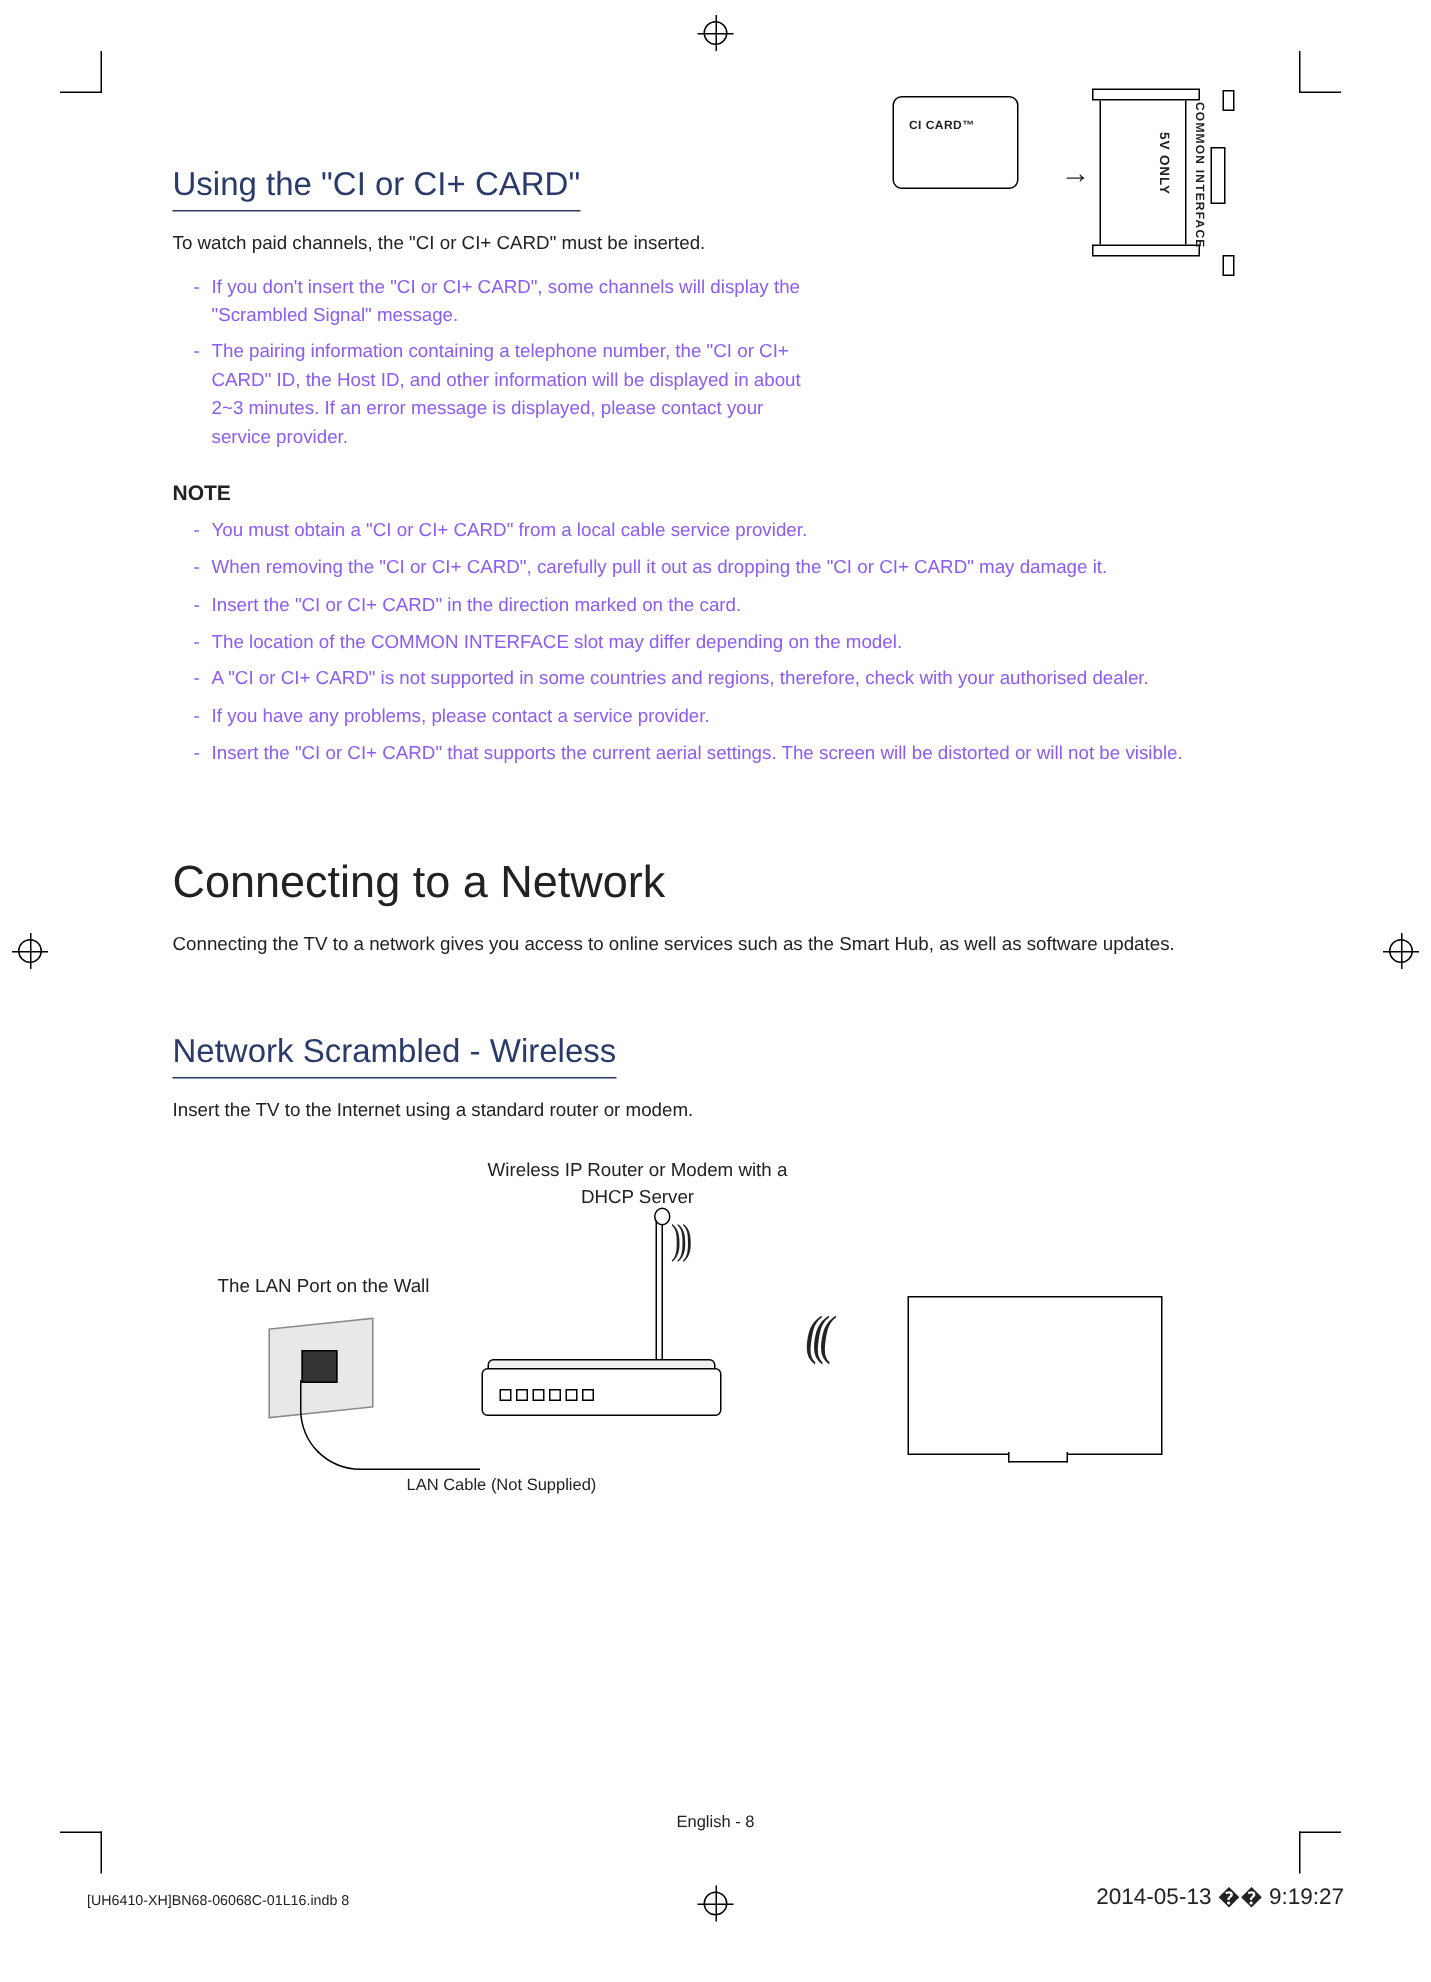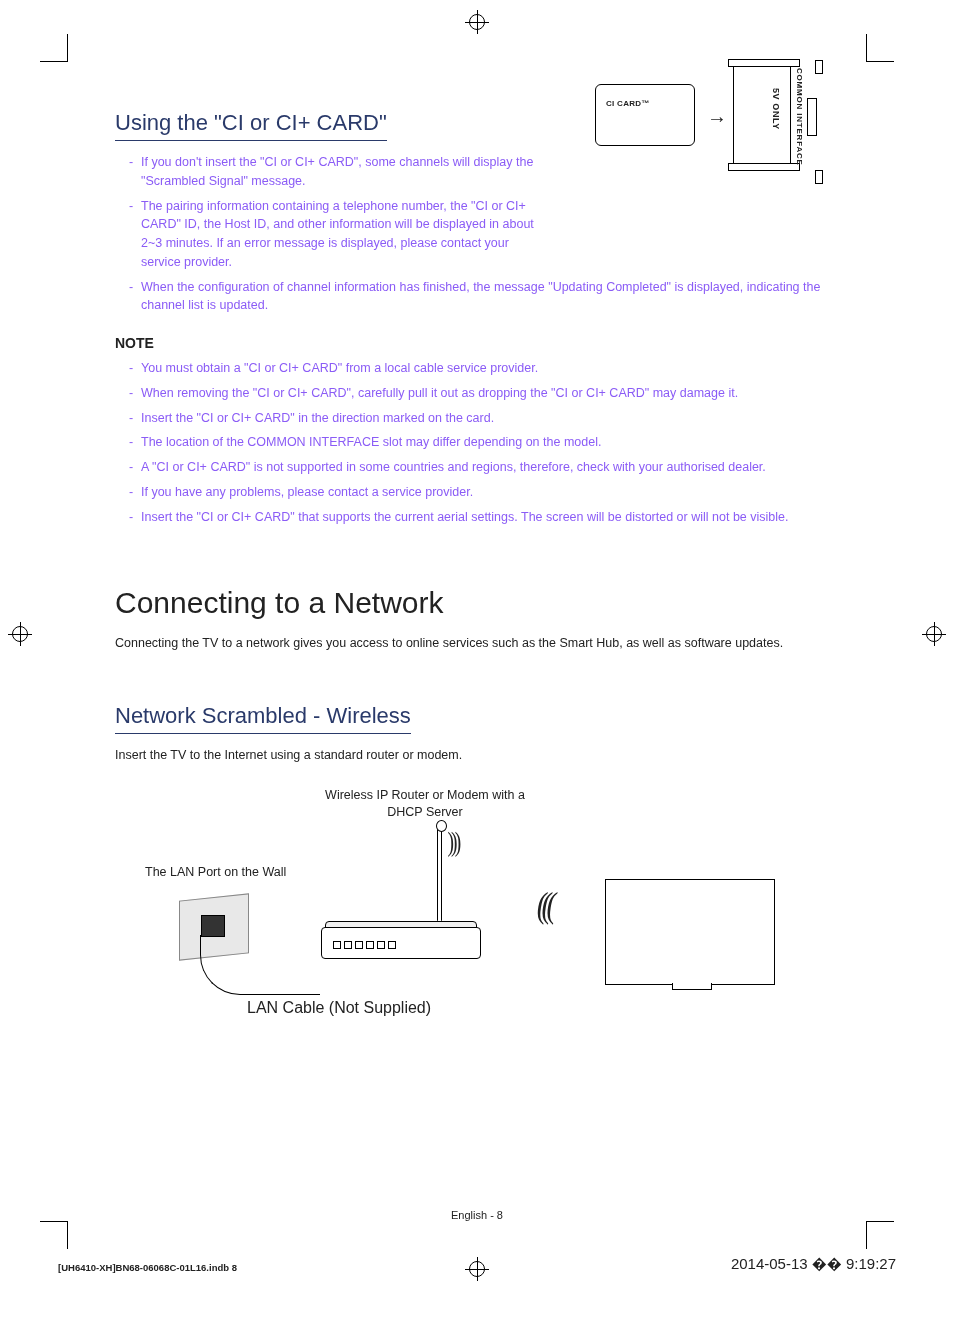--- a/index.html
+++ b/index.html
@@ -69,23 +69,23 @@
   }
   .ci-illustration {
     position: absolute;
     top: 0;
     right: 0;
     width: 250px;
     height: 120px;
   }
   .ci-card {
     position: absolute;
-    top: 24px;
+    top: 4px;
     left: 0;
-    width: 100px;
+    width: 84px;
     height: 62px;
     border: 1.5px solid #000;
     border-radius: 6px;
     background: #fff;
   }
   .ci-card-label {
     position: absolute;
     top: 14px;
     left: 10px;
     font-size: 8px;
@@ -311,39 +311,38 @@
     left: 66px;
     width: 38px;
     height: 6px;
     border: 1.5px solid #000;
     border-top: none;
     background: #fff;
   }
   .lan-cable-caption {
     position: absolute;
     top: 212px;
-    left: 132px;
-    font-size: 16px;
+    left: 156px;
+    font-size: 11px;
   }
 
   .footer-page {
     position: absolute;
     bottom: 100px;
     left: 0;
     width: 954px;
     text-align: center;
     font-size: 11px;
   }
   .footer-left {
     position: absolute;
     bottom: 48px;
     left: 58px;
     font-size: 9.5px;
     color: #222;
-    font-weight: bold;
   }
   .footer-right {
     position: absolute;
     bottom: 48px;
     right: 58px;
     font-size: 15px;
     color: #222;
   }
 
   .crop-mark { position: absolute; width: 28px; height: 28px; }
@@ -386,24 +385,24 @@
 <div class="crop-mark br"></div>
 <div class="reg-mark reg-top"></div>
 <div class="reg-mark reg-bottom"></div>
 <div class="reg-mark reg-left"></div>
 <div class="reg-mark reg-right"></div>
 
 <div class="page">
 
   <div class="ci-wrapper">
     <h2 class="section-title first">Using the "CI or CI+ CARD"</h2>
+    <p class="intro">To watch paid channels, the "CI or CI+ CARD" must be inserted.</p>
     <ul class="bullets">
       <li>If you don't insert the "CI or CI+ CARD", some channels will display the "Scrambled Signal" message.</li>
       <li>The pairing information containing a telephone number, the "CI or CI+ CARD" ID, the Host ID, and other information will be displayed in about 2~3 minutes. If an error message is displayed, please contact your service provider.</li>
-      <li style="max-width:none">When the configuration of channel information has finished, the message "Updating Completed" is displayed, indicating the channel list is updated.</li>
     </ul>
 
     <div class="ci-illustration">
       <div class="ci-card">
         <span class="ci-card-label">CI CARD™</span>
       </div>
       <div class="arrow-right">→</div>
       <div class="slot"></div>
       <div class="slot-5v">5V ONLY</div>
       <div class="slot-text">COMMON INTERFACE</div>

